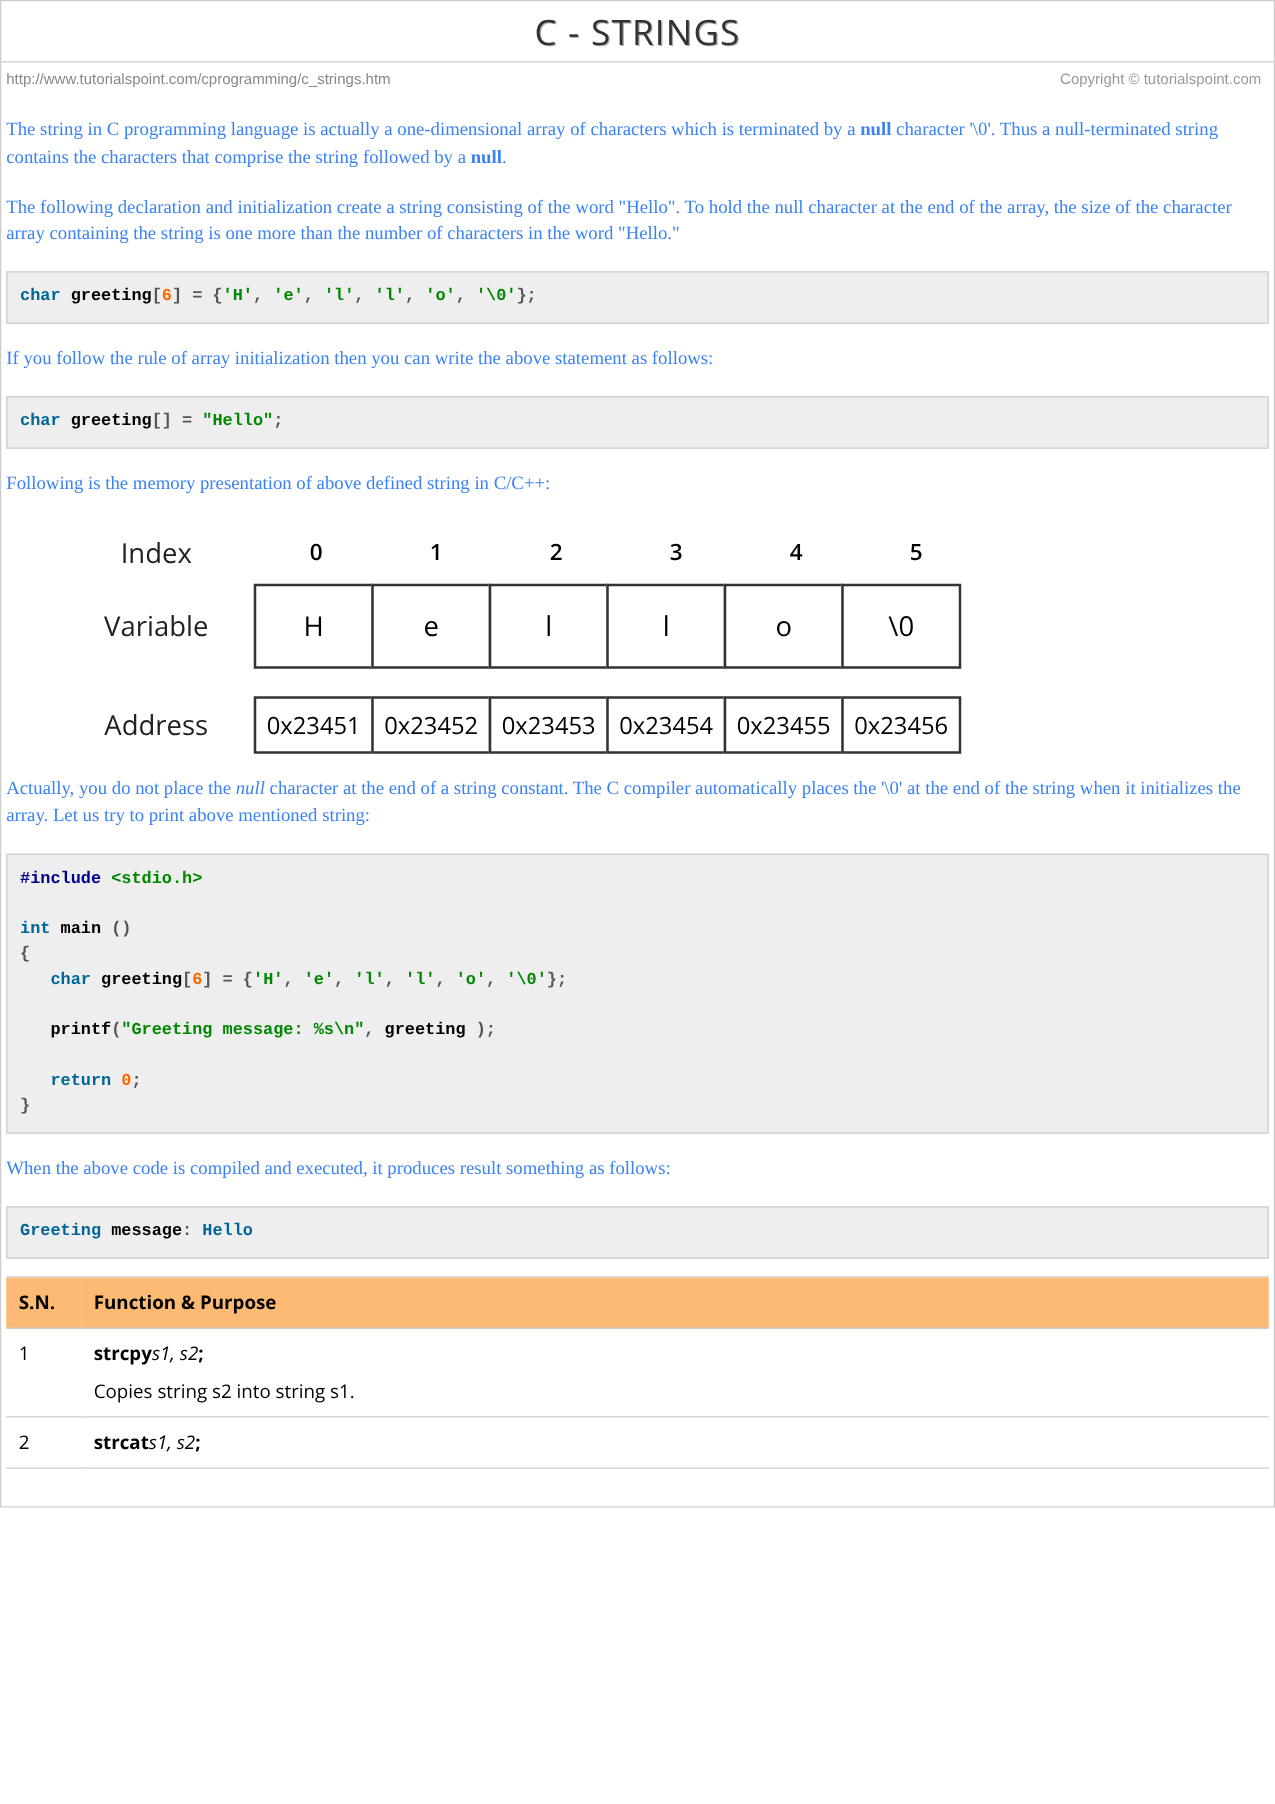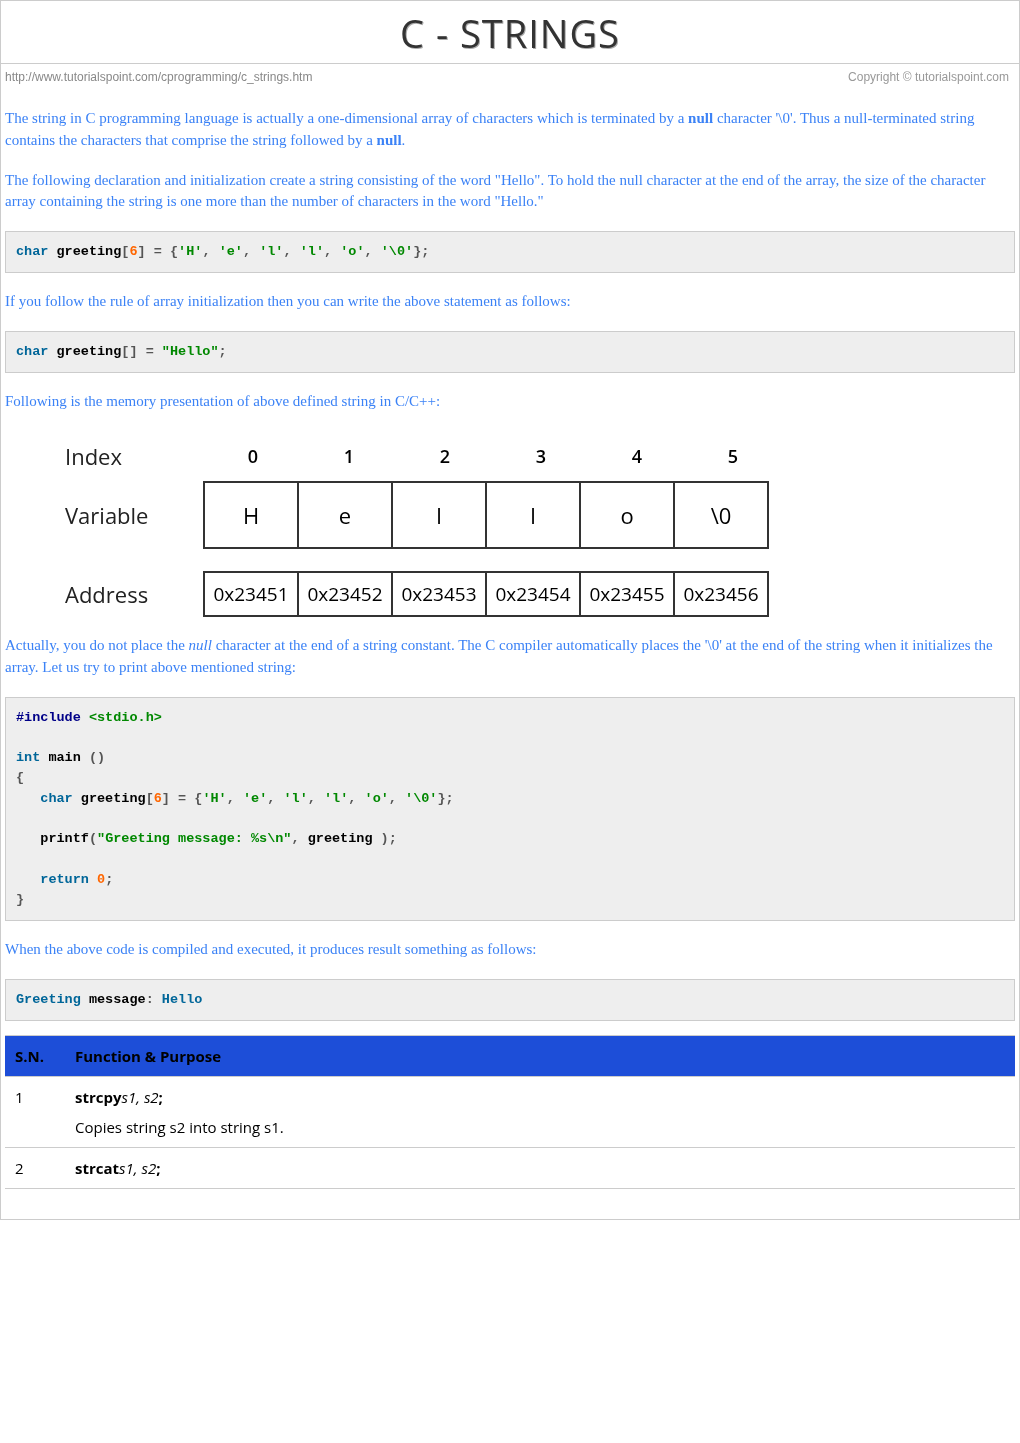--- a/index.html
+++ b/index.html
@@ -13,21 +13,21 @@
   }
   .page {
     width: 1020px;
     margin: 0 auto;
     border: 1px solid #ccc;
     padding: 0 0 30px 0;
     position: relative;
   }
   .title {
     text-align: center;
-    font-size: 38px;
+    font-size: 28px;
     font-family: "Open Sans", Arial, sans-serif;
     letter-spacing: 1px;
     color: #333;
     text-shadow: 1px 1px 0 #aaa;
     padding: 6px 0 4px 0;
     border-bottom: 1px solid #ccc;
   }
   .meta-row {
     font-size: 12px;
     color: #999;
@@ -67,20 +67,21 @@
   
   .diagram {
     margin: 14px 0 14px 60px;
   }
   .drow { display: flex; align-items: center; margin: 0; }
   .dlabel {
     width: 140px;
     font-family: "Open Sans", Arial, sans-serif;
     font-size: 22px;
     color: #222;
+    text-align: center;
     padding-right: 20px;
   }
   .idx-row .dcell {
     width: 96px;
     height: 50px;
     display: flex;
     align-items: center;
     justify-content: center;
     font-family: "Open Sans", Arial, sans-serif;
     font-size: 18px;
@@ -114,21 +115,21 @@
   }
   .addr-row .dcell:first-of-type { margin-left: 0; }
 
   
   table.funcs {
     width: 100%;
     border-collapse: collapse;
     margin-top: 14px;
   }
   table.funcs th {
-    background: #1d4ed8;
+    background: #fdba74;
     text-align: left;
     padding: 10px 10px;
     border-top: 1px solid #ccc;
     border-bottom: 1px solid #ccc;
     font-size: 15px;
   }
   table.funcs td {
     padding: 10px 10px;
     vertical-align: top;
     border-bottom: 1px solid #ccc;

